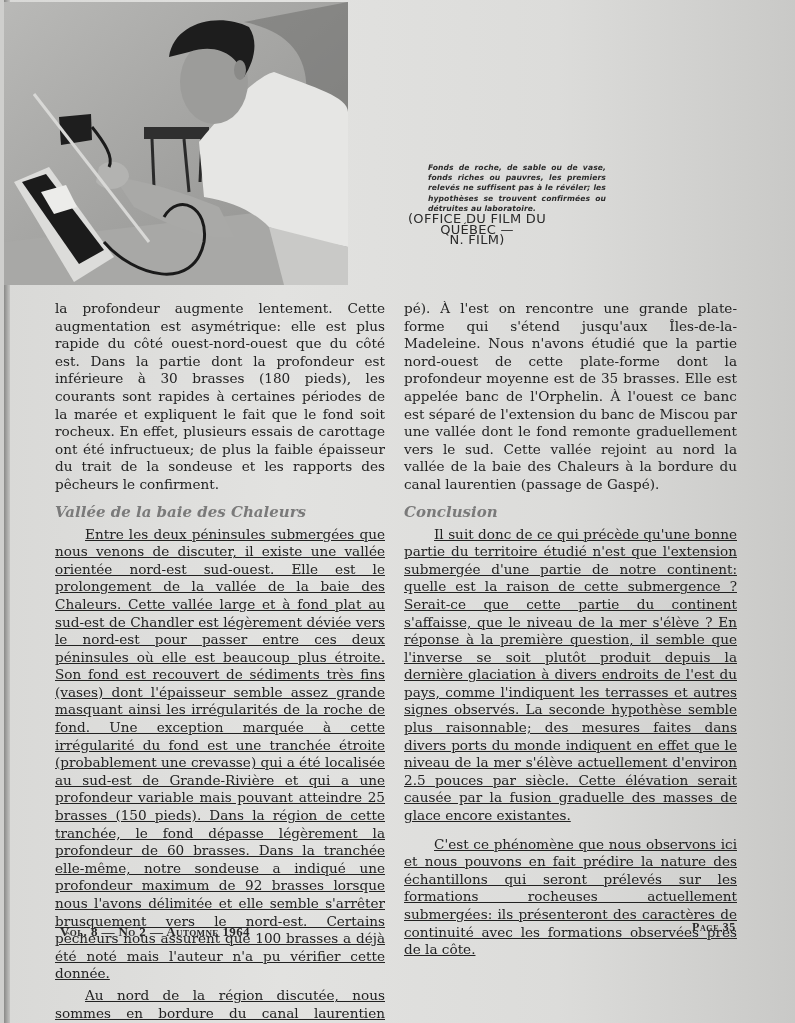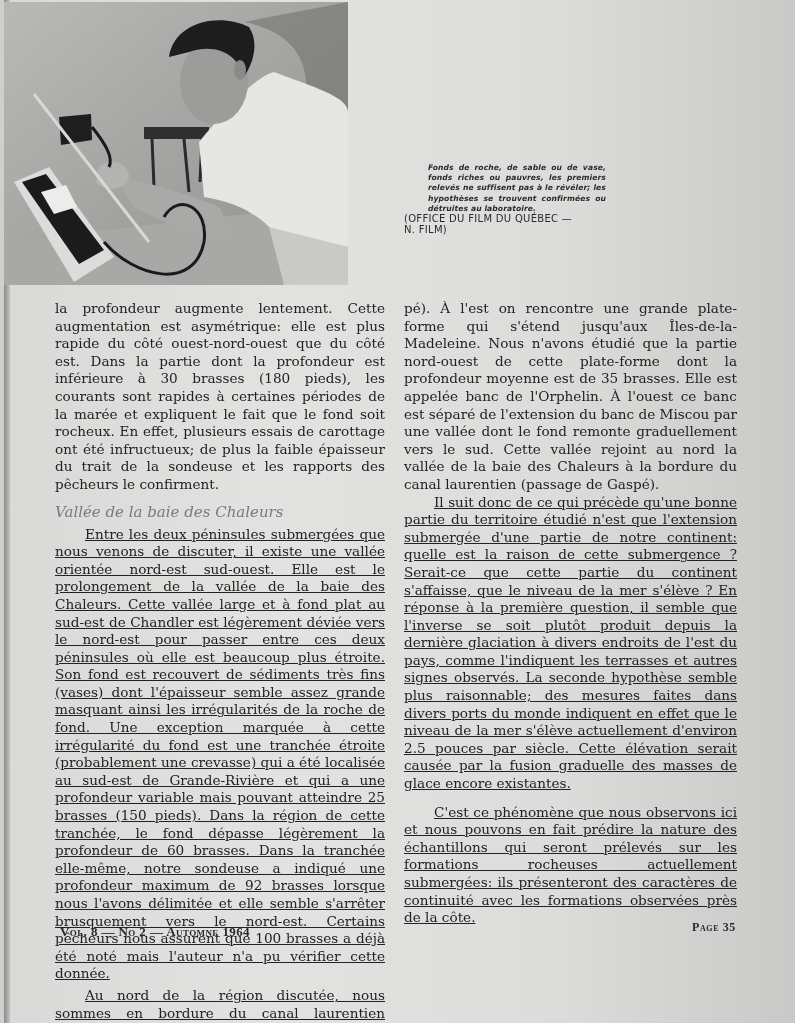--- a/index.html
+++ b/index.html
@@ -22,36 +22,36 @@
       background: #9a9a98; overflow: hidden;
     }
     .photo svg { display: block; }
     .caption {
       position: absolute; left: 388px; top: 163px; width: 178px;
       font-family: "DejaVu Sans", sans-serif; font-style: italic; font-weight: bold;
       font-size: 7.6px; line-height: 10.2px; color: #2a2a2a;
       text-align: justify; letter-spacing: 0.1px; margin-left: 40px;
     }
     .credit {
-      position: absolute; left: 404px; top: 214px; width: 178px;
-      font-family: "DejaVu Sans", sans-serif; font-size: 10px; line-height: 10.5px;
-      color: #2a2a2a; text-align: left; letter-spacing: 0.3px;
+      position: absolute; left: 388px; top: 214px; width: 178px;
+      font-family: "DejaVu Sans", sans-serif; font-size: 13px; line-height: 10.5px;
+      color: #2a2a2a; text-align: center; letter-spacing: 0.3px;
     }
     .col {
       position: absolute; top: 300px; width: 330px;
       font-family: "DejaVu Serif", serif; font-size: 13.6px; line-height: 17.6px;
       color: #222; text-align: justify;
     }
     .col p { margin: 0; }
     .col p.indent { text-indent: 30px; text-decoration: underline; }
     .col-left { left: 55px; }
     .col-right { left: 404px; width: 333px; }
     .col h2 {
       margin: 8px 0 4px 0;
-      font-family: "DejaVu Serif", serif; font-style: italic; font-weight: normal;
+      font-family: "DejaVu Serif", serif; font-style: italic; font-weight: bold;
       font-size: 15px; line-height: 20px; color: #7a7a7a;
     }
     .footer-left {
       position: absolute; left: 60px; top: 924px;
       font-family: "Liberation Serif", serif; font-size: 13px; color: #2a2a2a;
       font-variant: small-caps; letter-spacing: 0.4px; font-weight: bold;
     }
     .footer-right {
       position: absolute; left: 692px; top: 920px;
       font-family: "Liberation Serif", serif; font-size: 12px; color: #2a2a2a;
@@ -115,18 +115,19 @@
 
 <div class="col col-left">
   <p>la profondeur augmente lentement. Cette augmentation est asymétrique: elle est plus rapide du côté ouest-nord-ouest que du côté est. Dans la partie dont la profondeur est inférieure à 30 brasses (180 pieds), les courants sont rapides à certaines périodes de la marée et expliquent le fait que le fond soit rocheux. En effet, plusieurs essais de carottage ont été infructueux; de plus la faible épaisseur du trait de la sondeuse et les rapports des pêcheurs le confirment.</p>
   <h2>Vallée de la baie des Chaleurs</h2>
   <p class="indent">Entre les deux péninsules submergées que nous venons de discuter, il existe une vallée orientée nord-est sud-ouest. Elle est le prolongement de la vallée de la baie des Chaleurs. Cette vallée large et à fond plat au sud-est de Chandler est légèrement déviée vers le nord-est pour passer entre ces deux péninsules où elle est beaucoup plus étroite. Son fond est recouvert de sédiments très fins (vases) dont l'épaisseur semble assez grande masquant ainsi les irrégularités de la roche de fond. Une exception marquée à cette irrégularité du fond est une tranchée étroite (probablement une crevasse) qui a été localisée au sud-est de Grande-Rivière et qui a une profondeur variable mais pouvant atteindre 25 brasses (150 pieds). Dans la région de cette tranchée, le fond dépasse légèrement la profondeur de 60 brasses. Dans la tranchée elle-même, notre sondeuse a indiqué une profondeur maximum de 92 brasses lorsque nous l'avons délimitée et elle semble s'arrêter brusquement vers le nord-est. Certains pêcheurs nous assurent que 100 brasses a déjà été noté mais l'auteur n'a pu vérifier cette donnée.</p>
   <p class="indent" style="margin-top:4px">Au nord de la région discutée, nous sommes en bordure du canal laurentien (passage de Gas-</p>
 </div>
 
 <div class="col col-right">
   <p>pé). À l'est on rencontre une grande plate-forme qui s'étend jusqu'aux Îles-de-la-Madeleine. Nous n'avons étudié que la partie nord-ouest de cette plate-forme dont la profondeur moyenne est de 35 brasses. Elle est appelée banc de l'Orphelin. À l'ouest ce banc est séparé de l'extension du banc de Miscou par une vallée dont le fond remonte graduellement vers le sud. Cette vallée rejoint au nord la vallée de la baie des Chaleurs à la bordure du canal laurentien (passage de Gaspé).</p>
+  <h2>Conclusion</h2>
   <p class="indent">Il suit donc de ce qui précède qu'une bonne partie du territoire étudié n'est que l'extension submergée d'une partie de notre continent: quelle est la raison de cette submergence ? Serait-ce que cette partie du continent s'affaisse, que le niveau de la mer s'élève ? En réponse à la première question, il semble que l'inverse se soit plutôt produit depuis la dernière glaciation à divers endroits de l'est du pays, comme l'indiquent les terrasses et autres signes observés. La seconde hypothèse semble plus raisonnable; des mesures faites dans divers ports du monde indiquent en effet que le niveau de la mer s'élève actuellement d'environ 2.5 pouces par siècle. Cette élévation serait causée par la fusion graduelle des masses de glace encore existantes.</p>
   <p class="indent" style="margin-top:11px">C'est ce phénomène que nous observons ici et nous pouvons en fait prédire la nature des échantillons qui seront prélevés sur les formations rocheuses actuellement submergées: ils présenteront des caractères de continuité avec les formations observées près de la côte.</p>
 </div>
 
 <div class="footer-left">Vol. 8 — No 2 — Automne 1964</div>
 <div class="footer-right">Page 35</div>
 
 </body></html>

